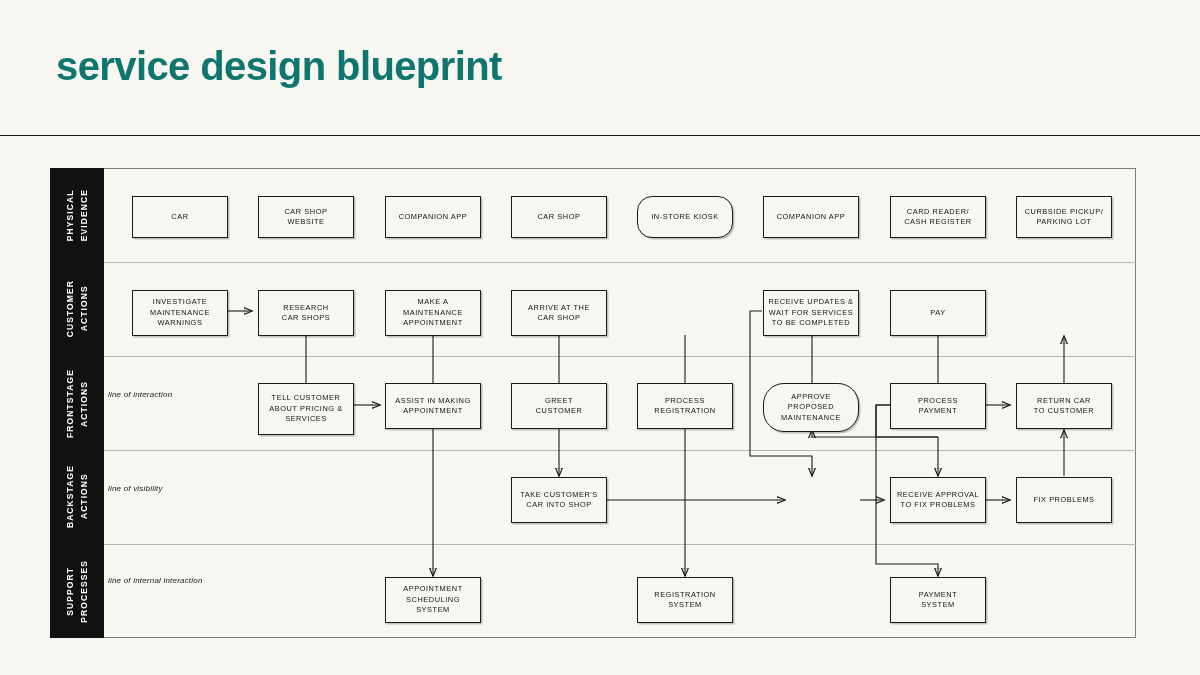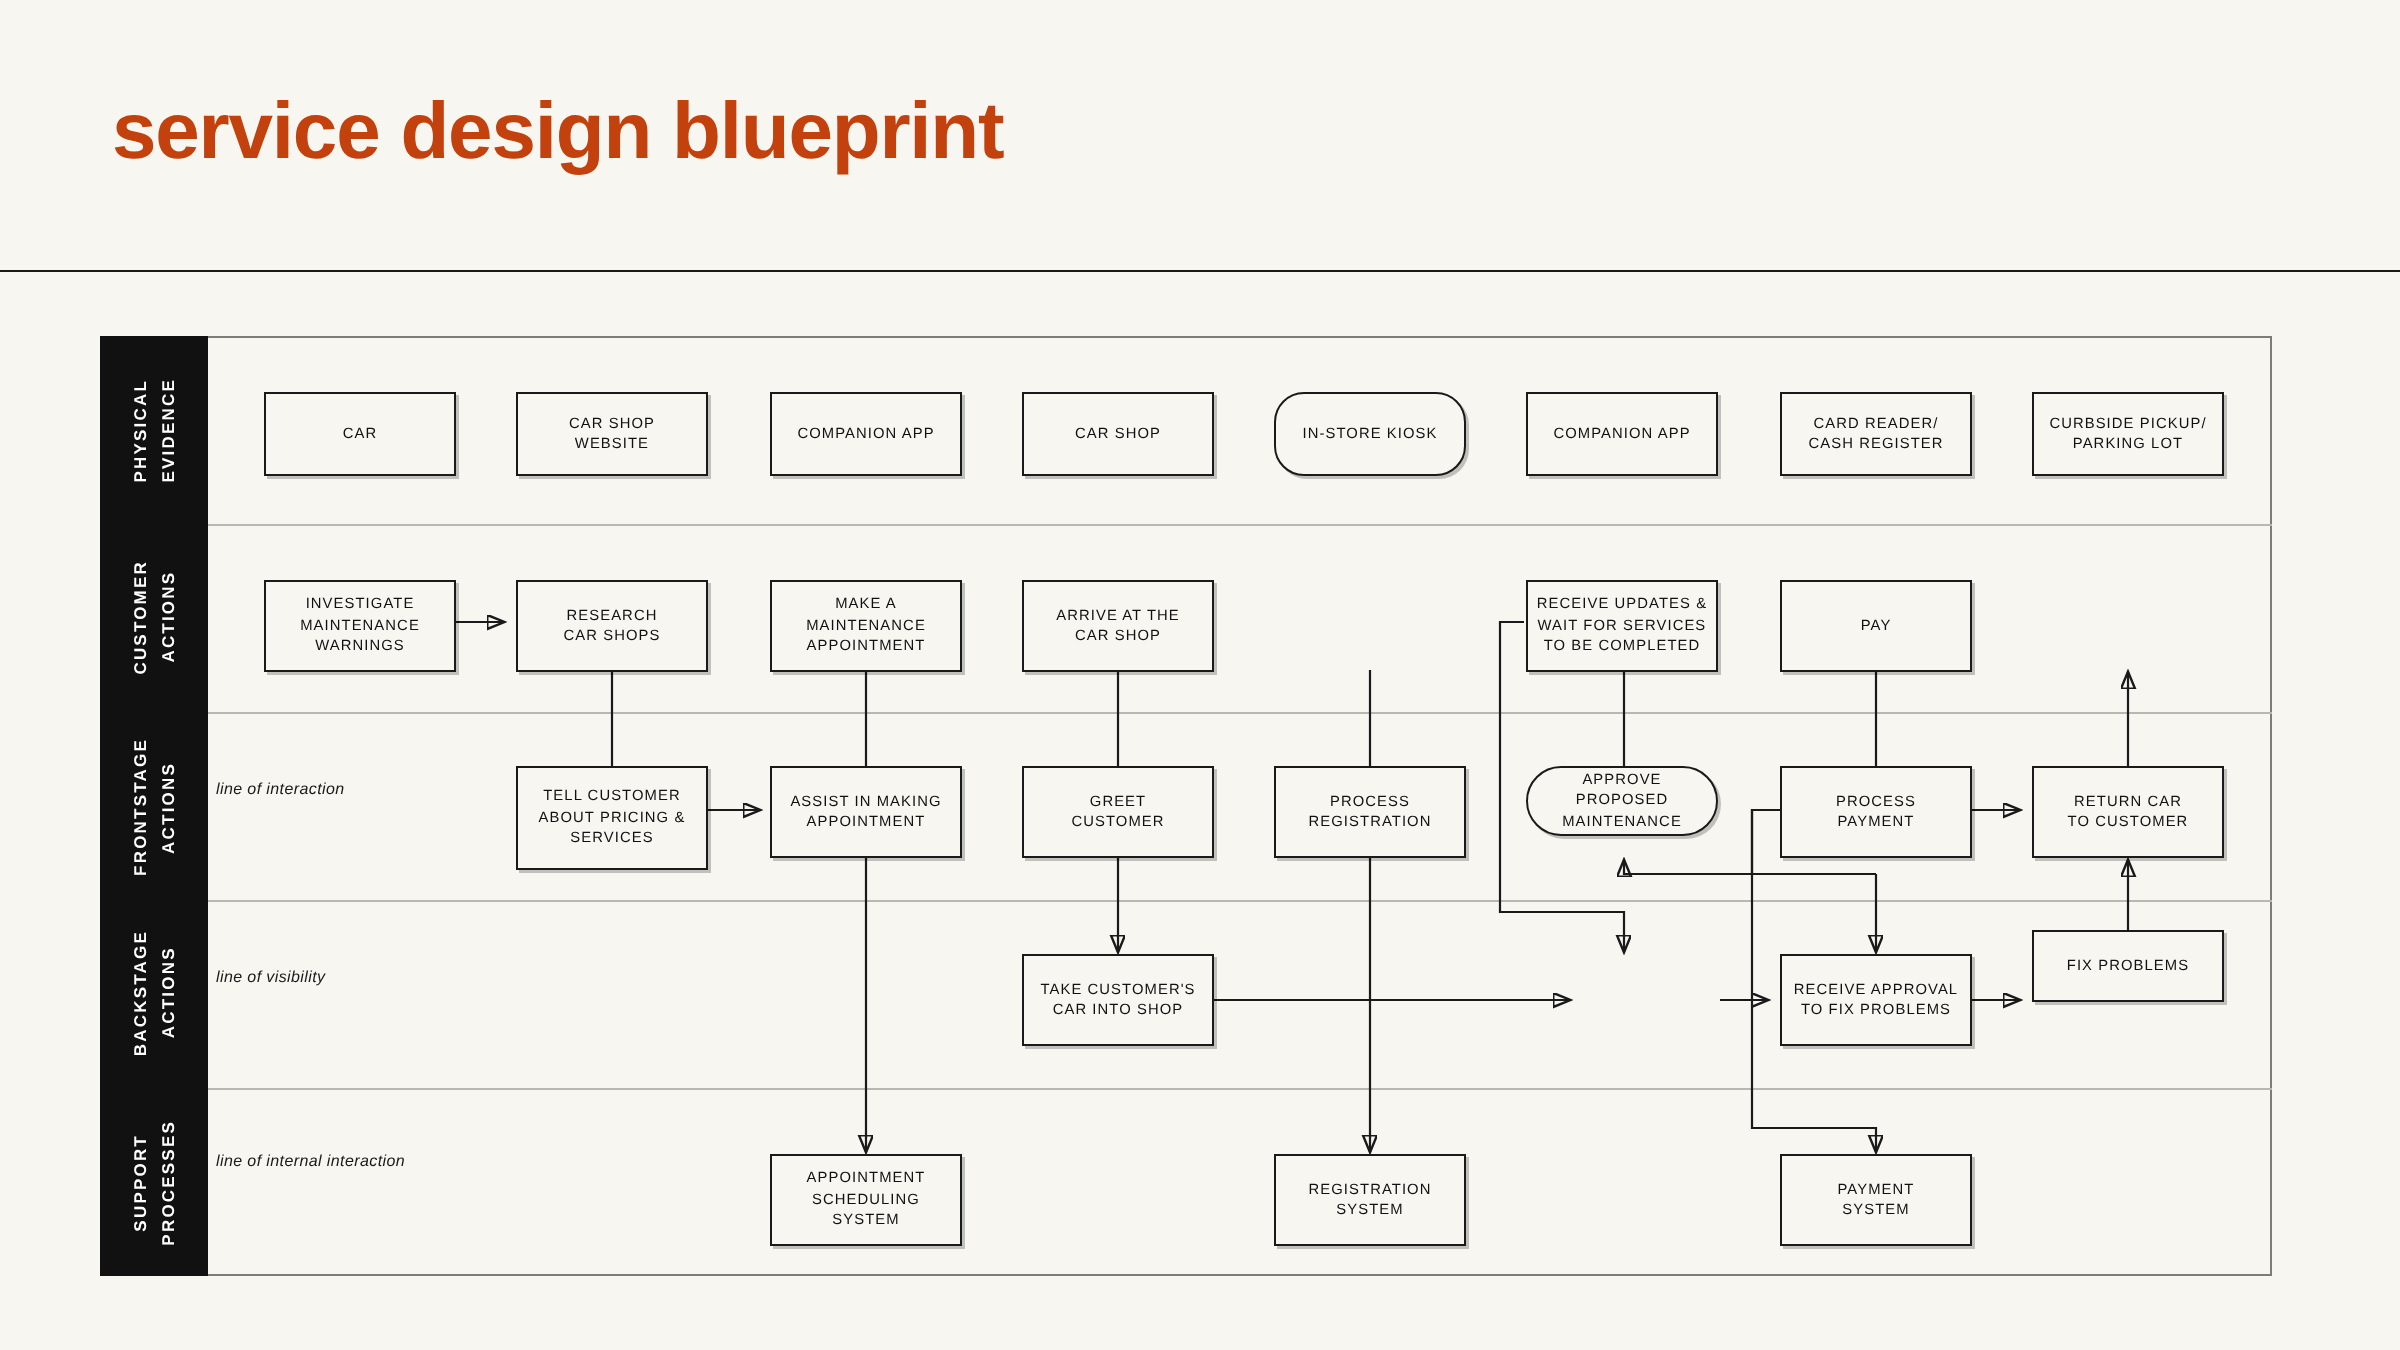--- a/index.html
+++ b/index.html
@@ -15,21 +15,21 @@
 
   
   #header {
     position:absolute; left:0; top:0; width:1200px; height:136px;
     background:#f7f6f1;
     border-bottom:1.5px solid #1a1a1a;
   }
   #page-title {
     position:absolute; left:56px; top:44px;
     font-size:40px; font-weight:700; letter-spacing:-0.6px;
-    color:#c2410c; line-height:1.1;
+    color:#0f766e; line-height:1.1;
   }
 
   
   #blueprint {
     position:absolute; left:50px; top:168px;
     width:1086px; height:470px;
   }
   #frame-border {
     position:absolute; left:0; top:0; width:1086px; height:470px;
     border:1px solid #7d7d78;
@@ -215,32 +215,32 @@
 
   <div class="node" style="left:208px; top:215px; width:96px; height:52px;">TELL CUSTOMER
 ABOUT PRICING &amp;
 SERVICES</div>
   <div class="node" style="left:335px; top:215px; width:96px; height:46px;">ASSIST IN MAKING
 APPOINTMENT</div>
   <div class="node" style="left:461px; top:215px; width:96px; height:46px;">GREET
 CUSTOMER</div>
   <div class="node" style="left:587px; top:215px; width:96px; height:46px;">PROCESS
 REGISTRATION</div>
-  <div class="node" style="left:713px; top:215px; width:96px; height:35px;border-radius:21px;">APPROVE PROPOSED
+  <div class="node" style="left:713px; top:215px; width:96px; height:49px;border-radius:21px;">APPROVE PROPOSED
 MAINTENANCE</div>
   <div class="node" style="left:840px; top:215px; width:96px; height:46px;">PROCESS
 PAYMENT</div>
   <div class="node" style="left:966px; top:215px; width:96px; height:46px;">RETURN CAR
 TO CUSTOMER</div>
 
   <div class="node" style="left:461px; top:309px; width:96px; height:46px;">TAKE CUSTOMER'S
 CAR INTO SHOP</div>
   <div class="node" style="left:840px; top:309px; width:96px; height:46px;">RECEIVE APPROVAL
 TO FIX PROBLEMS</div>
-  <div class="node" style="left:966px; top:297px; width:96px; height:36px;">FIX PROBLEMS</div>
+  <div class="node" style="left:966px; top:309px; width:96px; height:46px;">FIX PROBLEMS</div>
 
   <div class="node" style="left:335px; top:409px; width:96px; height:46px;">APPOINTMENT
 SCHEDULING
 SYSTEM</div>
   <div class="node" style="left:587px; top:409px; width:96px; height:46px;">REGISTRATION
 SYSTEM</div>
   <div class="node" style="left:840px; top:409px; width:96px; height:46px;">PAYMENT
 SYSTEM</div>
 
 </div>

